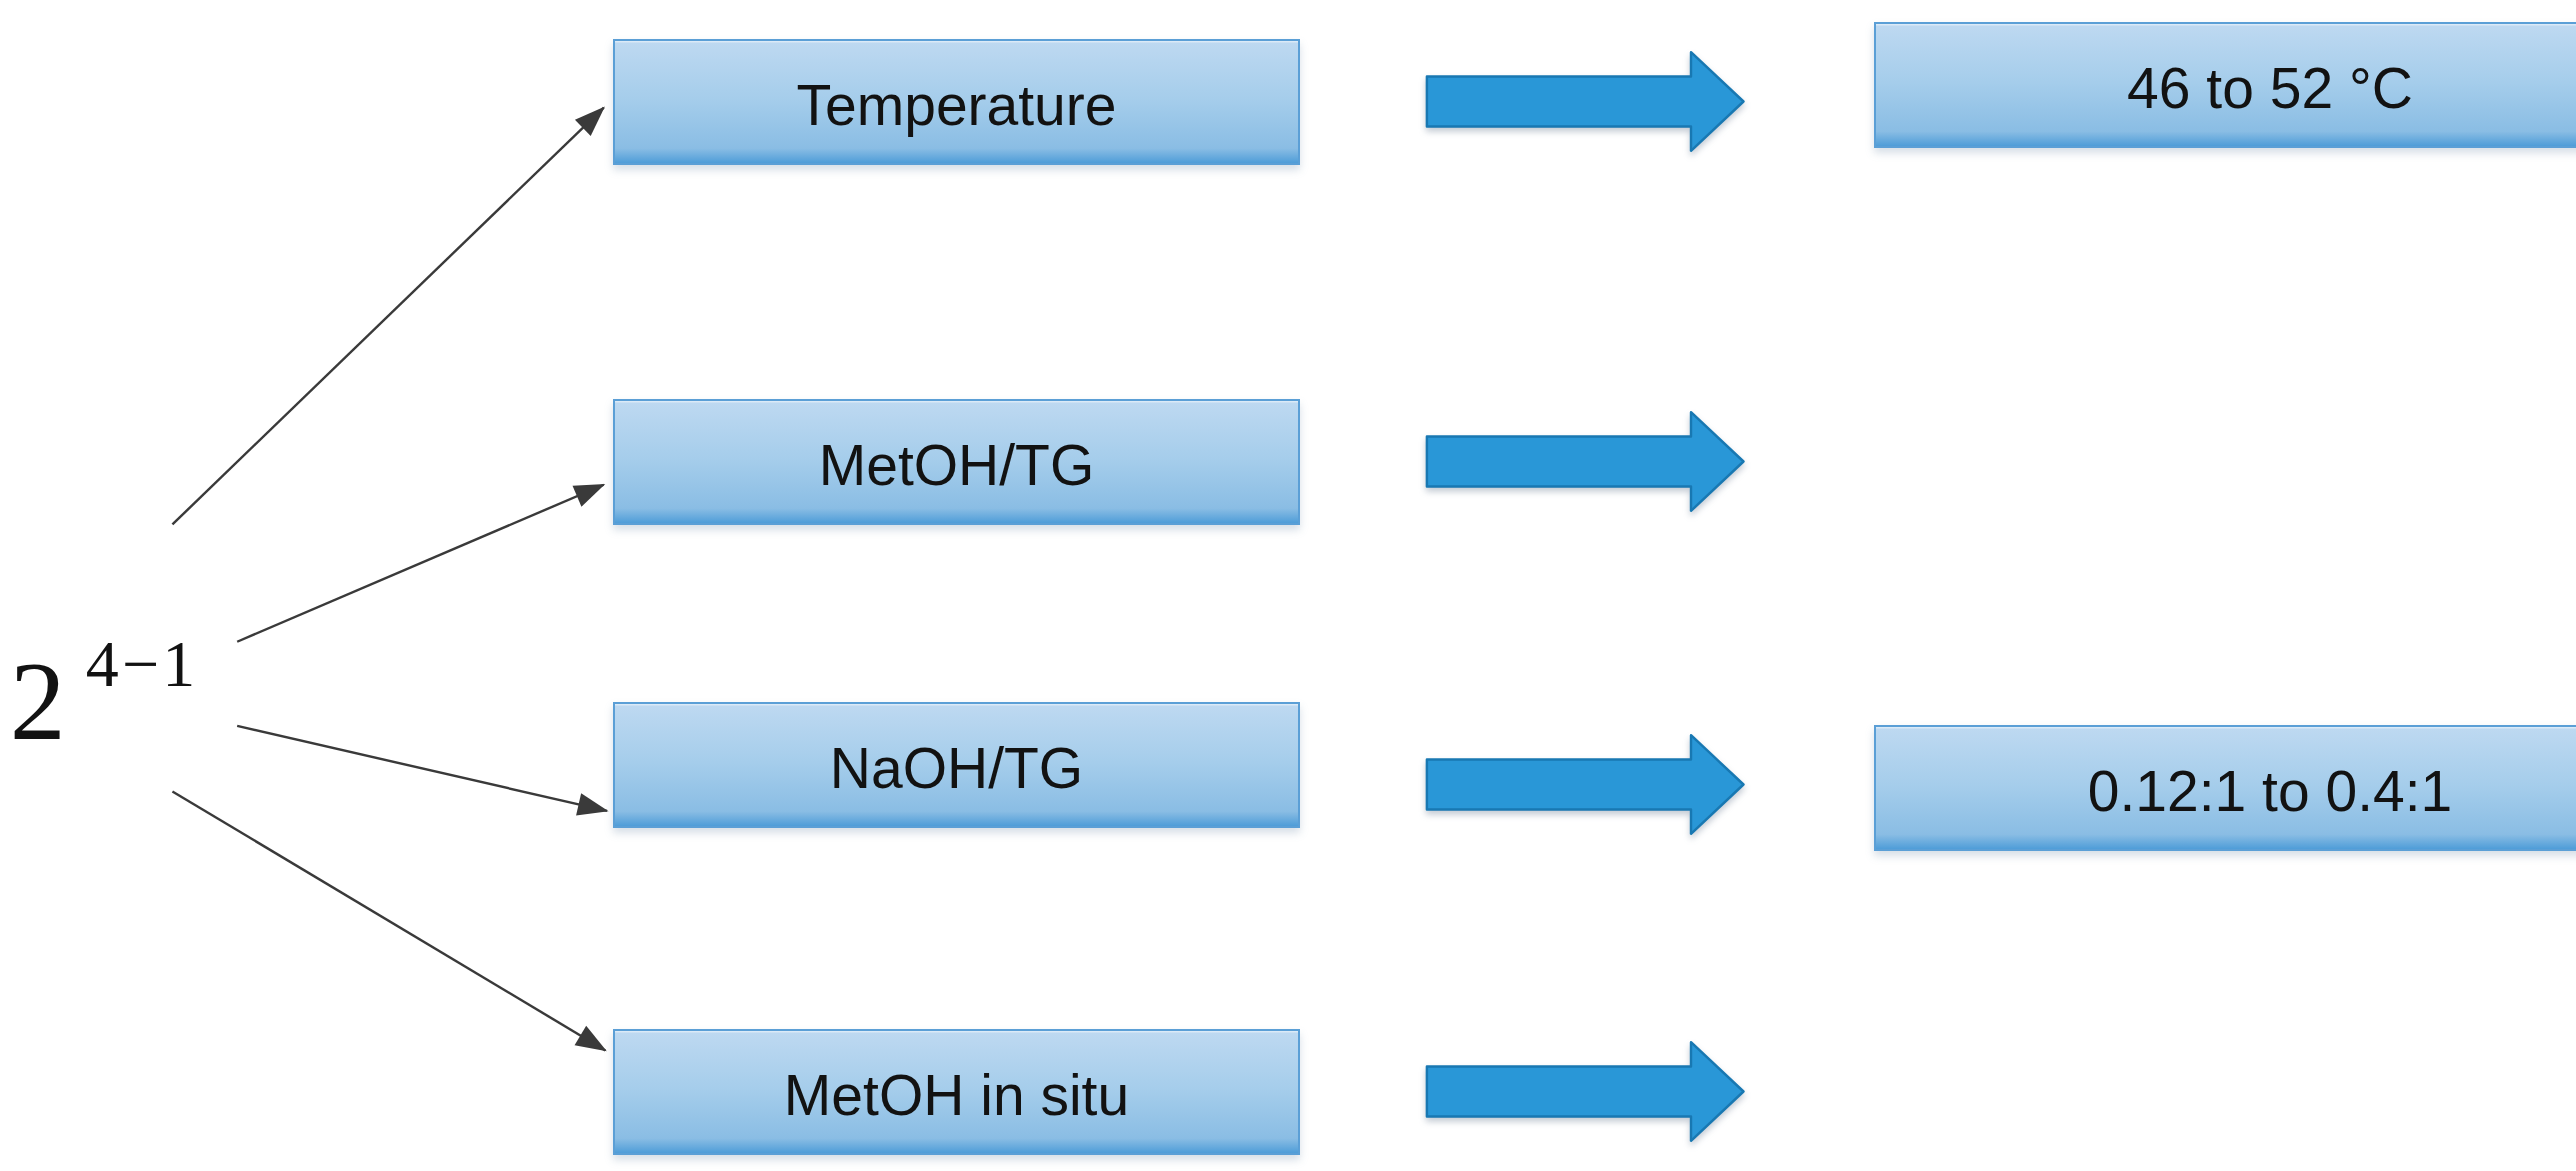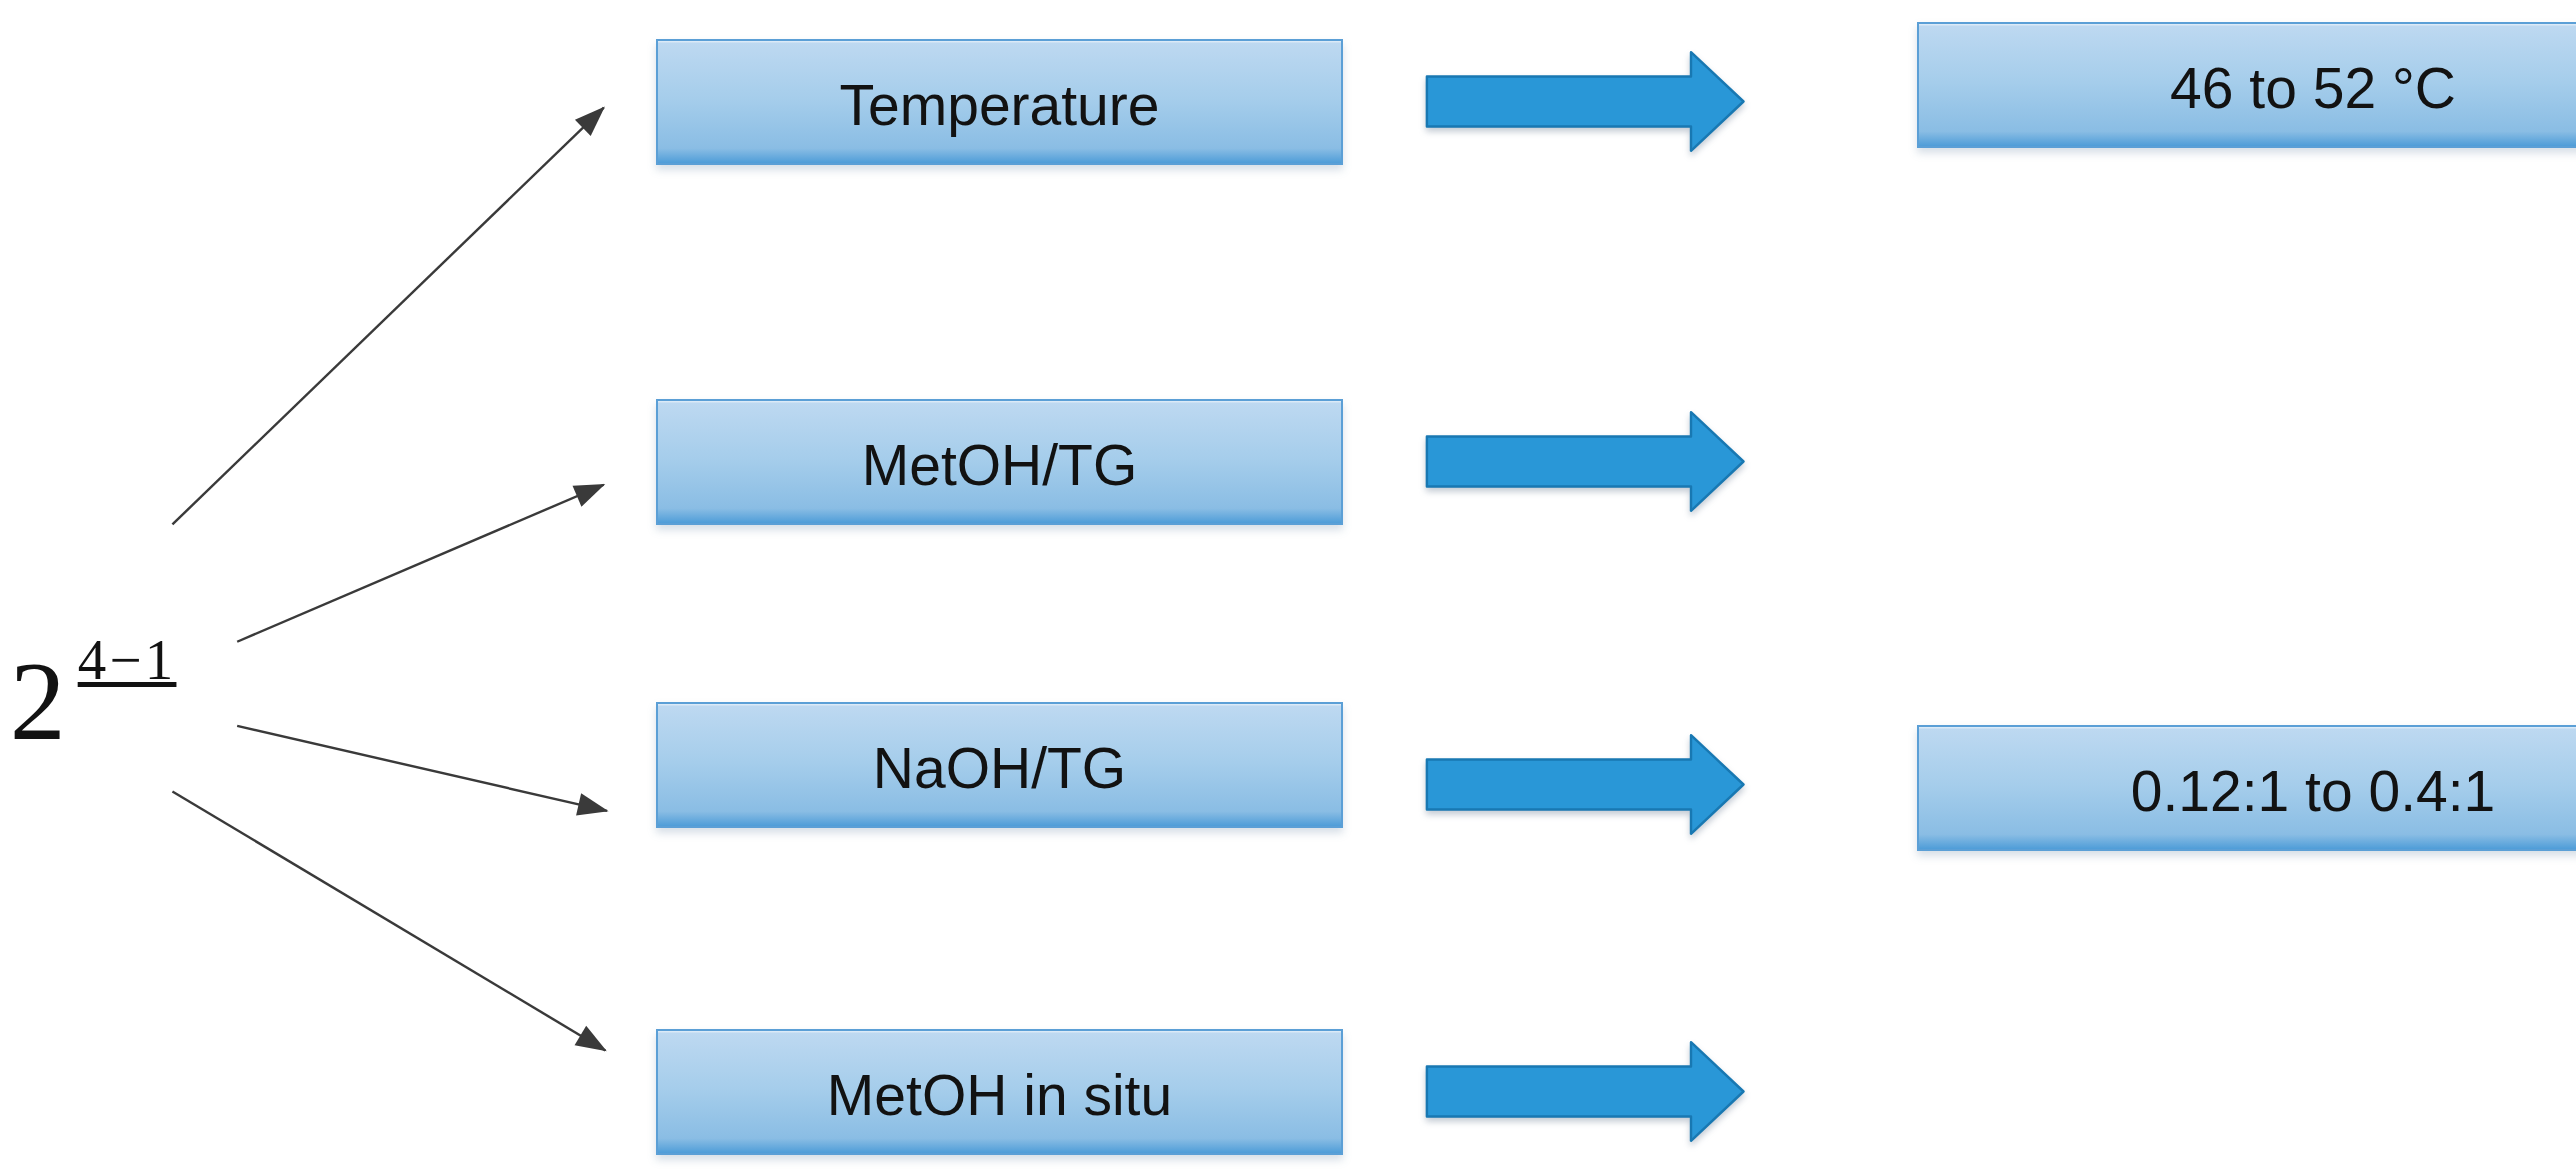--- a/index.html
+++ b/index.html
@@ -15,33 +15,33 @@
   .connectors line{stroke:var(--connector,#3a3a3a);stroke-width:3;}
   .connectors .ah{fill:var(--connector,#1c1c1c);}
   
   .design-label{
     position:absolute;left:9.7px;top:638px;
     display:flex;align-items:flex-start;
     color:var(--text,#111);
     font-family:"Liberation Serif","DejaVu Serif",serif;
   }
   .design-label .base{font-size:112px;line-height:1;margin-top:6.5px;}
-  .design-label .exp{font-size:57px;line-height:1;margin-top:-7.3px;margin-left:12px;letter-spacing:3.2px;text-decoration:underline;}
+  .design-label .exp{font-size:66px;line-height:1;margin-top:-7.3px;margin-left:20px;letter-spacing:3.2px;}
   
   .blue-box{
     position:absolute;height:126px;
     box-sizing:border-box;
     border:2.4px solid var(--box-edge,#5b9fd6);
     background:linear-gradient(180deg,
       var(--box-fill-top,#bed9f1) 0%,
       var(--box-fill-mid,#a5cdeb) 48%,
       var(--box-fill-low,#8abde4) 88%,
       var(--box-bottom-strip,#4f9dd8) 100%);
     box-shadow:inset 0 1.6px 0 rgba(255,255,255,.45), 0 4.9px 8px rgba(110,140,170,.28);
-    display:flex;align-items:center;justify-content:center;margin-left:43px;
+    display:flex;align-items:center;justify-content:center;
   }
   .factor-box{left:613px;width:687px;}
   .value-box{left:1874px;width:792px;}
   .box-text{
     font-size:57px;line-height:1;color:var(--text,#121212);
     white-space:nowrap;padding-top:6.5px;letter-spacing:0px;
   }
   
   .fat-arrow{
     position:absolute;left:1424px;width:324px;height:105px;

